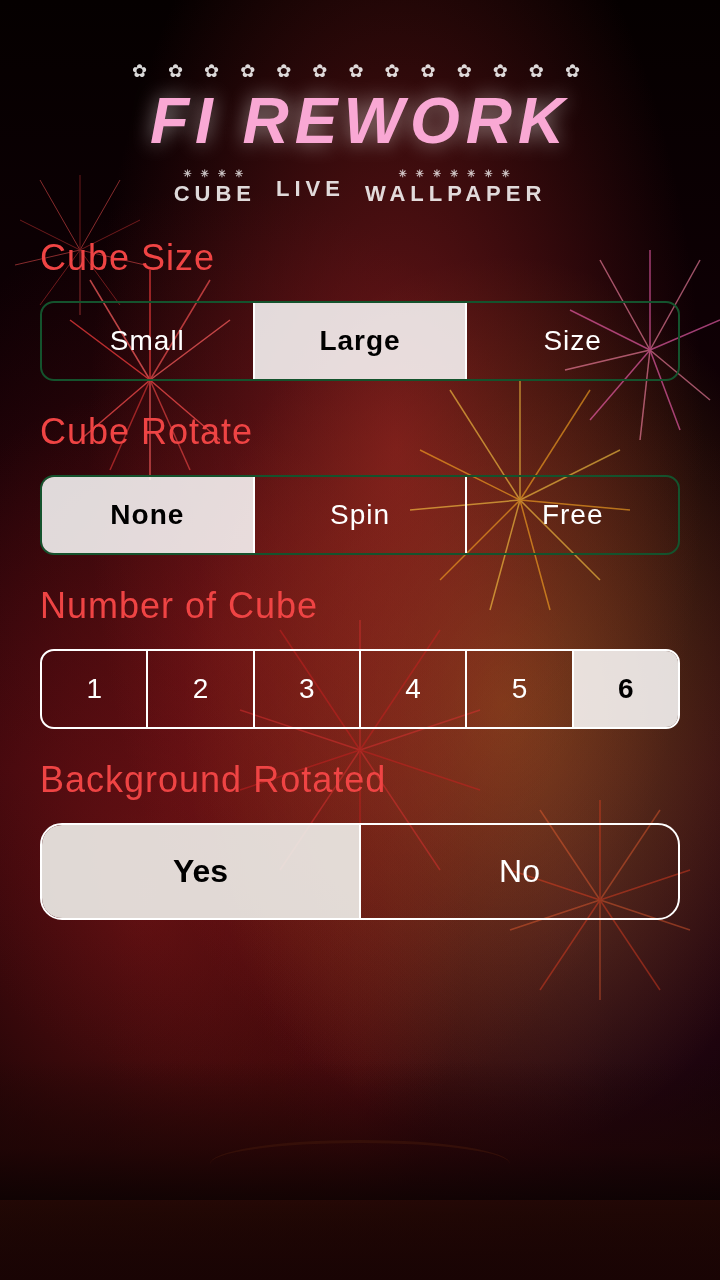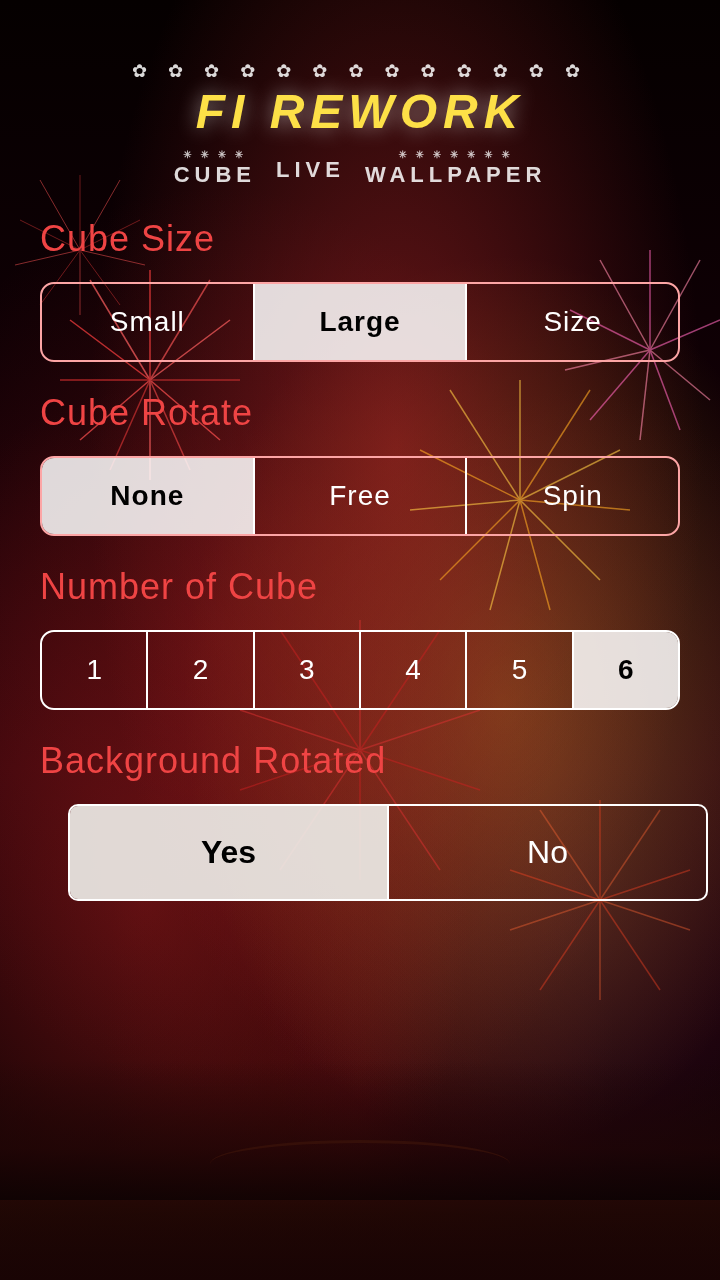--- a/index.html
+++ b/index.html
@@ -52,24 +52,24 @@
     .header {
       width: 100%;
       display: flex;
       flex-direction: column;
       align-items: center;
       padding-top: 60px;
       margin-bottom: 30px;
     }
 
     .title-firework {
-      font-size: 48px;
+      font-size: 64px;
       font-weight: 900;
       letter-spacing: 6px;
-      color: #fde047;
+      color: #f9a8d4;
       text-shadow: 0 0 20px rgba(255,255,255,0.5);
       font-style: italic;
       position: relative;
     }
 
     
     .tree-decoration {
       font-size: 18px;
       letter-spacing: 8px;
       color: #fff;
@@ -114,21 +114,21 @@
       font-weight: 400;
       color: #ef4444;
       margin-bottom: 22px;
       letter-spacing: 1px;
     }
 
     
     .btn-group {
       display: flex;
       width: 100%;
-      border: 2px solid #fca5a5;
+      border: 2px solid #14532d;
       border-radius: 14px;
       overflow: hidden;
     }
 
     .btn-option {
       flex: 1;
       padding: 22px 0;
       text-align: center;
       font-size: 28px;
       font-weight: 500;
@@ -181,23 +181,22 @@
       background: rgba(255, 255, 255, 0.85);
       color: #000;
       font-weight: 700;
     }
 
     
     .yesno-group {
       display: flex;
       width: 100%;
       border: 2px solid #fff;
-      border-radius: 10px;
+      border-radius: 22px;
       overflow: hidden;
-      margin-left: 28px;
     }
 
     .yesno-option {
       flex: 1;
       padding: 28px 0;
       text-align: center;
       font-size: 32px;
       font-weight: 500;
       color: #fff;
       background: transparent;
@@ -360,22 +359,22 @@
       <button class="btn-option">Small</button>
       <button class="btn-option selected">Large</button>
       <button class="btn-option">Size</button>
     </div>
   </div>
 
   <div class="section">
     <div class="section-label">Cube Rotate</div>
     <div class="btn-group">
       <button class="btn-option selected">None</button>
+      <button class="btn-option">Spin</button>
       <button class="btn-option">Free</button>
-      <button class="btn-option">Spin</button>
     </div>
   </div>
 
   <div class="section">
     <div class="section-label">Number of Cube</div>
     <div class="num-group">
       <button class="num-option">1</button>
       <button class="num-option">2</button>
       <button class="num-option">3</button>
       <button class="num-option">4</button>

